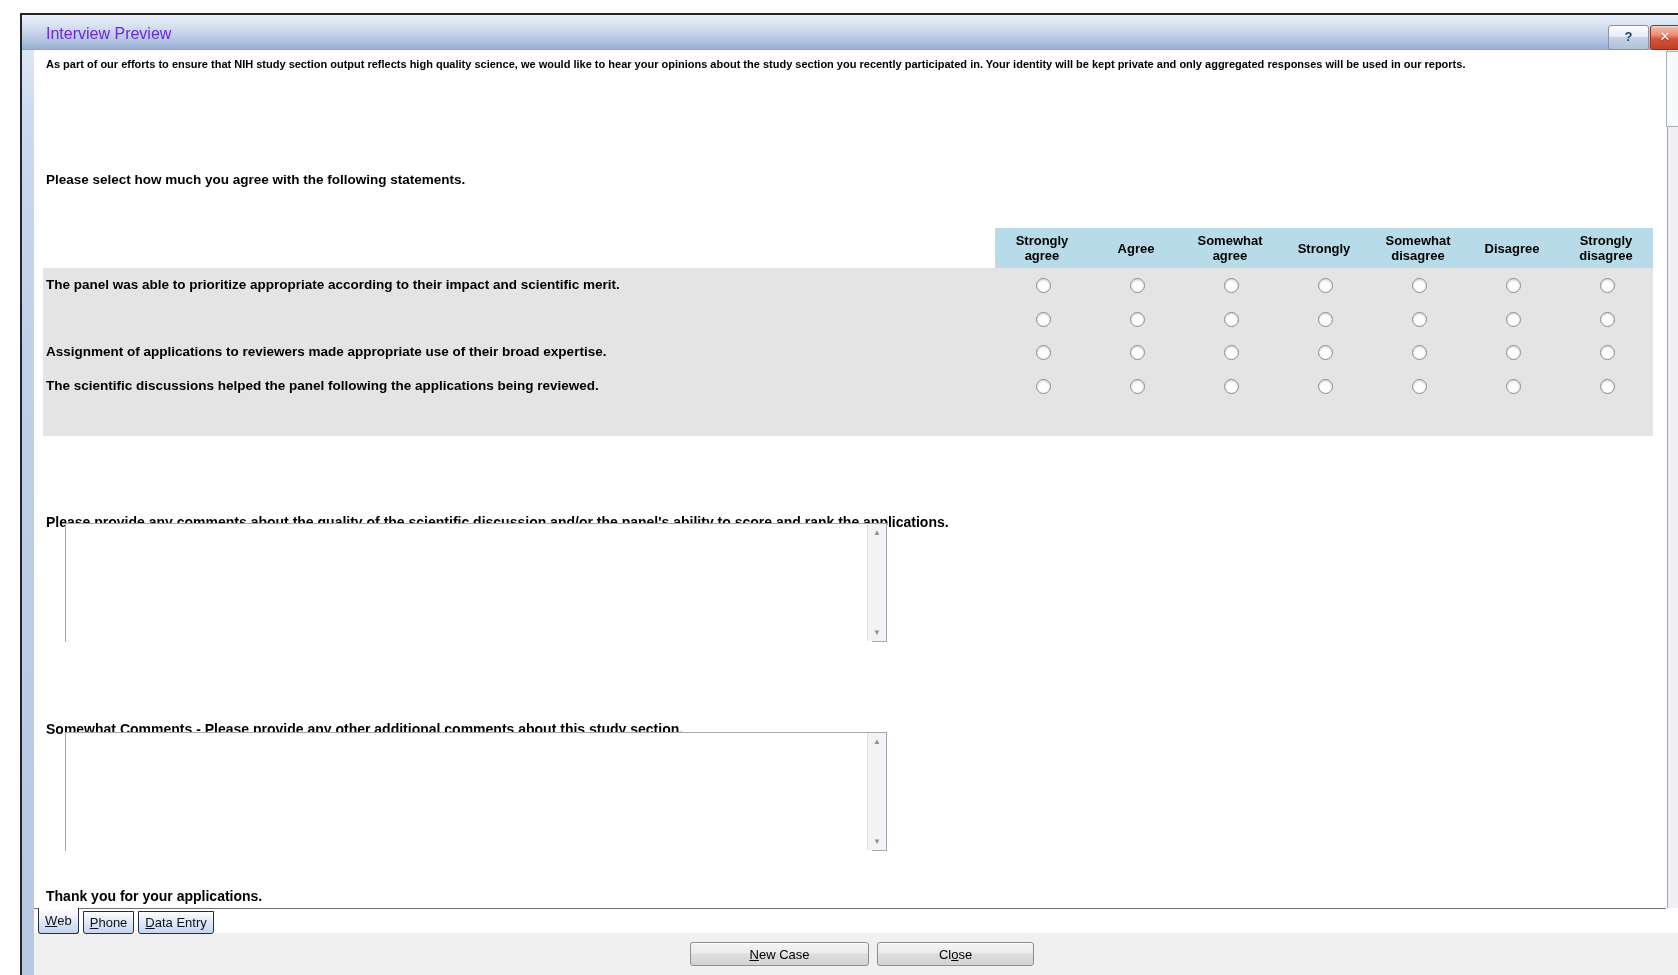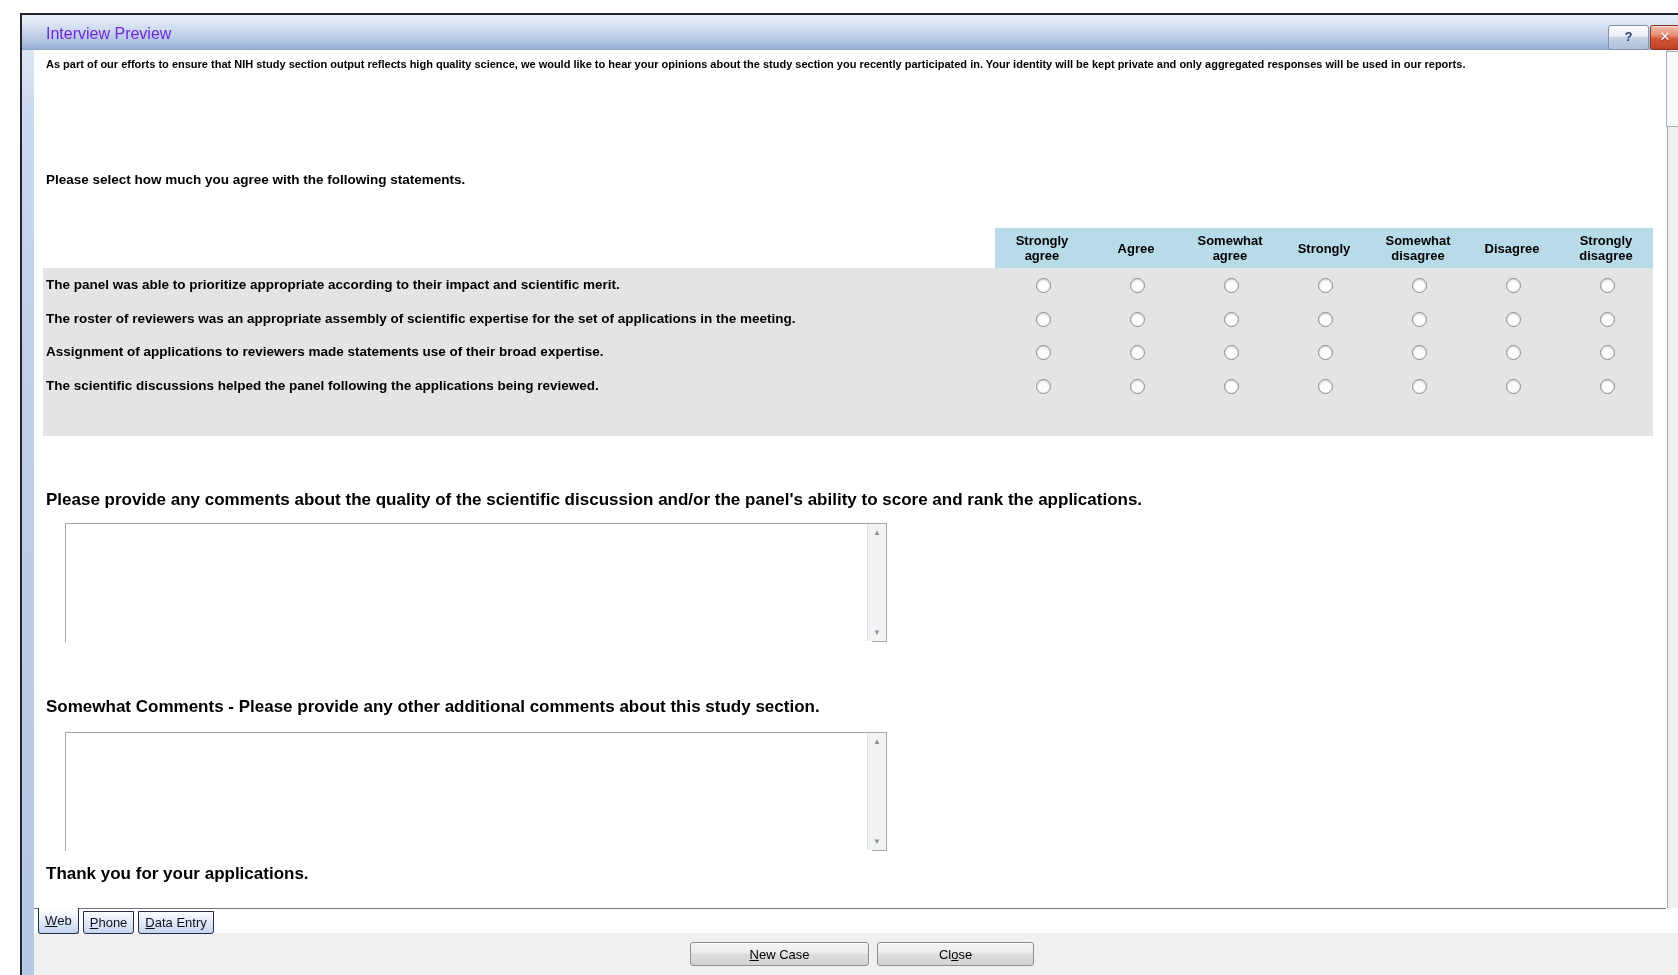--- a/index.html
+++ b/index.html
@@ -33,21 +33,21 @@
   .mhead{left:995px;top:228px;width:658px;height:40px;background:#b8dbe9;display:flex;}
   .hcell{width:94px;display:flex;align-items:center;justify-content:center;text-align:center;
     font-size:13px;line-height:15px;font-weight:bold;white-space:pre-line;}
   .mbody{left:43px;top:268px;width:1610px;height:168px;background:#e4e4e4;}
   .mrow{position:relative;height:33.6px;}
   .stmt{position:absolute;left:3px;top:0;height:100%;display:flex;align-items:center;
     font-size:13.5px;font-weight:bold;white-space:nowrap;}
   .radio{position:absolute;top:10px;width:13px;height:13px;border:1px solid #888b8e;border-radius:50%;
     background:#fdfdfd;box-shadow:inset 0 1px 2px rgba(0,0,0,.18);}
   
-  .clabel{font-size:17px;font-weight:bold;}
+  .clabel{font-size:14px;font-weight:bold;margin-top:24px;}
   .ta-wrap{width:820px;height:117px;border:1px solid #a5a8ae;background:#fff;}
   .ta-input{position:absolute;left:0;top:0;width:calc(100% - 18px);height:100%;border:none;outline:none;
     resize:none;font-family:"Liberation Sans","DejaVu Sans",sans-serif;font-size:13px;background:#fff;}
   .ta-scroll{position:absolute;right:0;top:0;width:18px;height:100%;background:#f2f3f5;border-left:1px solid #e0e1e3;}
   .ta-arrow{position:absolute;left:0;width:100%;text-align:center;font-size:8px;color:#8f9296;}
   .ta-arrow.up{top:4px;}
   .ta-arrow.down{bottom:4px;}
   
   .tabline{left:34px;top:908px;width:1632px;height:1px;background:#70757d;}
   .tabs{left:34px;top:908px;height:26px;display:flex;padding-left:4px;}
@@ -105,31 +105,30 @@
       <div class="stmt">The panel was able to prioritize appropriate according to their impact and scientific merit.</div>
       <div class="radio" style="left: 992.5px;"></div>
       <div class="radio" style="left: 1086.5px;"></div>
       <div class="radio" style="left: 1180.5px;"></div>
       <div class="radio" style="left: 1274.5px;"></div>
       <div class="radio" style="left: 1368.5px;"></div>
       <div class="radio" style="left: 1462.5px;"></div>
       <div class="radio" style="left: 1556.5px;"></div>
     </div>
     <div class="mrow">
-      <div class="stmt">The roster of reviewers was an appropriate assembly of scientific expertise for the set of applications in the meeting.</div>
       <div class="radio" style="left: 992.5px;"></div>
       <div class="radio" style="left: 1086.5px;"></div>
       <div class="radio" style="left: 1180.5px;"></div>
       <div class="radio" style="left: 1274.5px;"></div>
       <div class="radio" style="left: 1368.5px;"></div>
       <div class="radio" style="left: 1462.5px;"></div>
       <div class="radio" style="left: 1556.5px;"></div>
     </div>
     <div class="mrow">
-      <div class="stmt">Assignment of applications to reviewers made statements use of their broad expertise.</div>
+      <div class="stmt">Assignment of applications to reviewers made appropriate use of their broad expertise.</div>
       <div class="radio" style="left: 992.5px;"></div>
       <div class="radio" style="left: 1086.5px;"></div>
       <div class="radio" style="left: 1180.5px;"></div>
       <div class="radio" style="left: 1274.5px;"></div>
       <div class="radio" style="left: 1368.5px;"></div>
       <div class="radio" style="left: 1462.5px;"></div>
       <div class="radio" style="left: 1556.5px;"></div>
     </div>
     <div class="mrow">
       <div class="stmt">The scientific discussions helped the panel following the applications being reviewed.</div>

